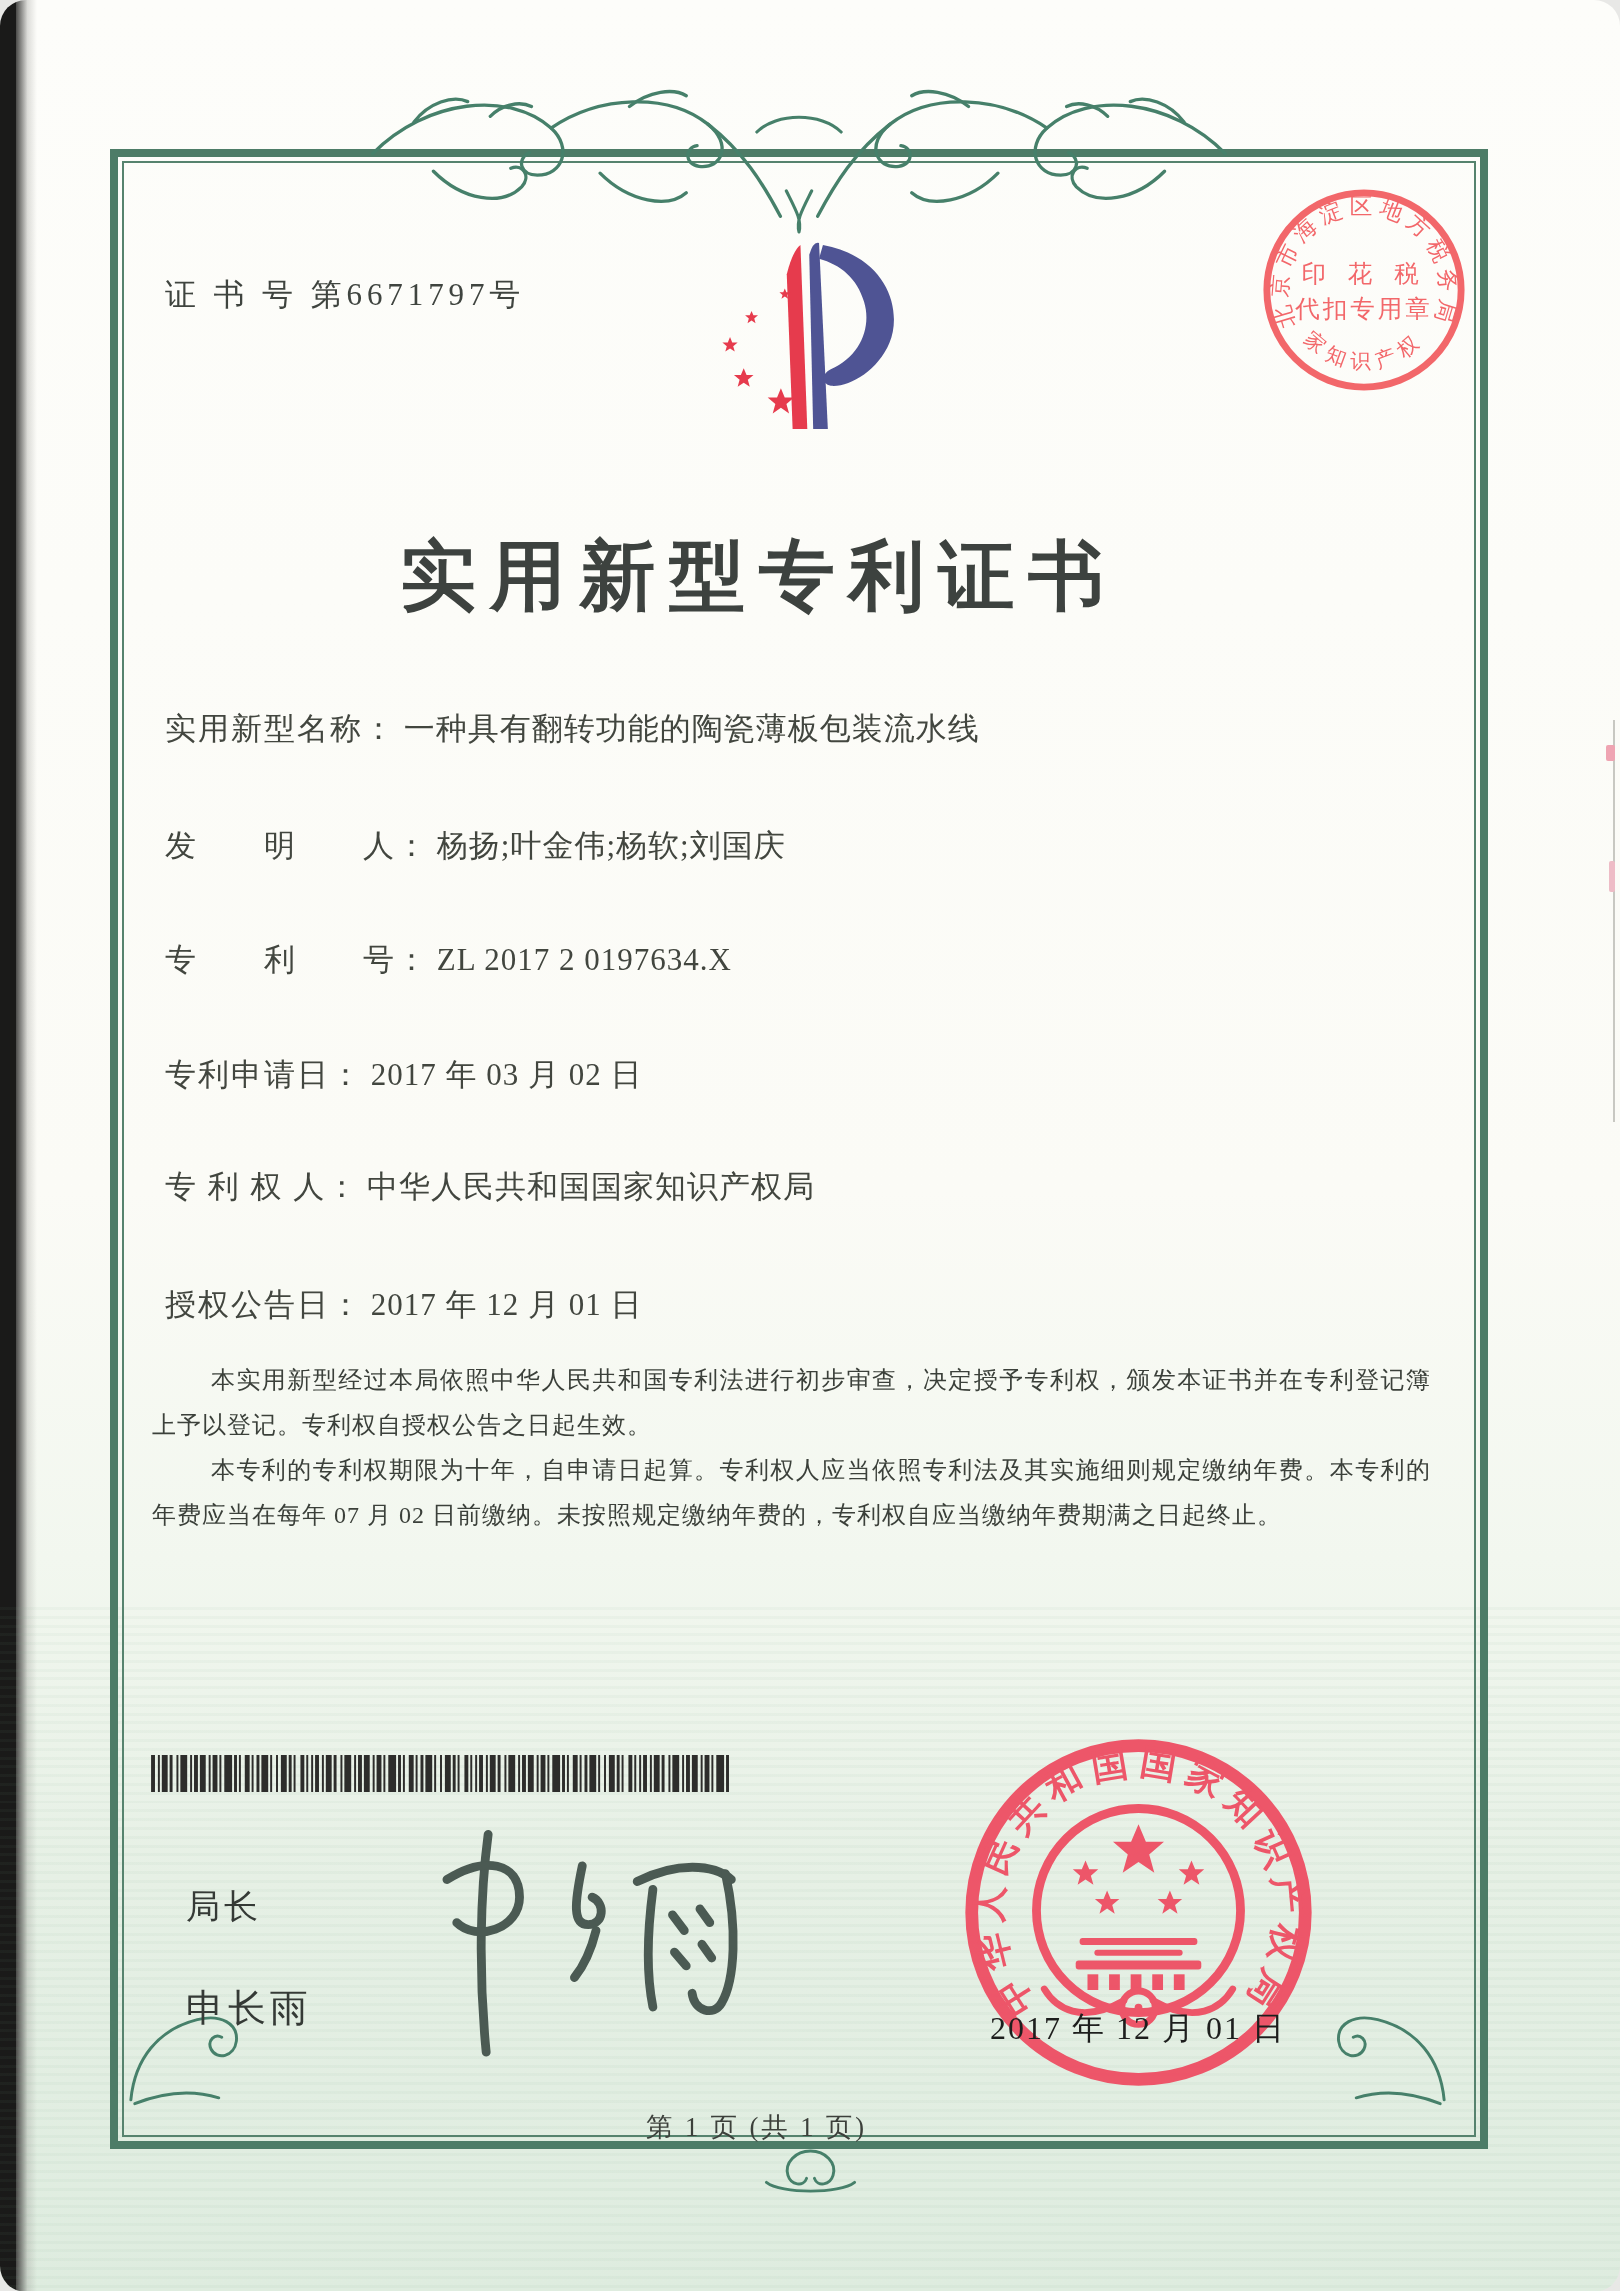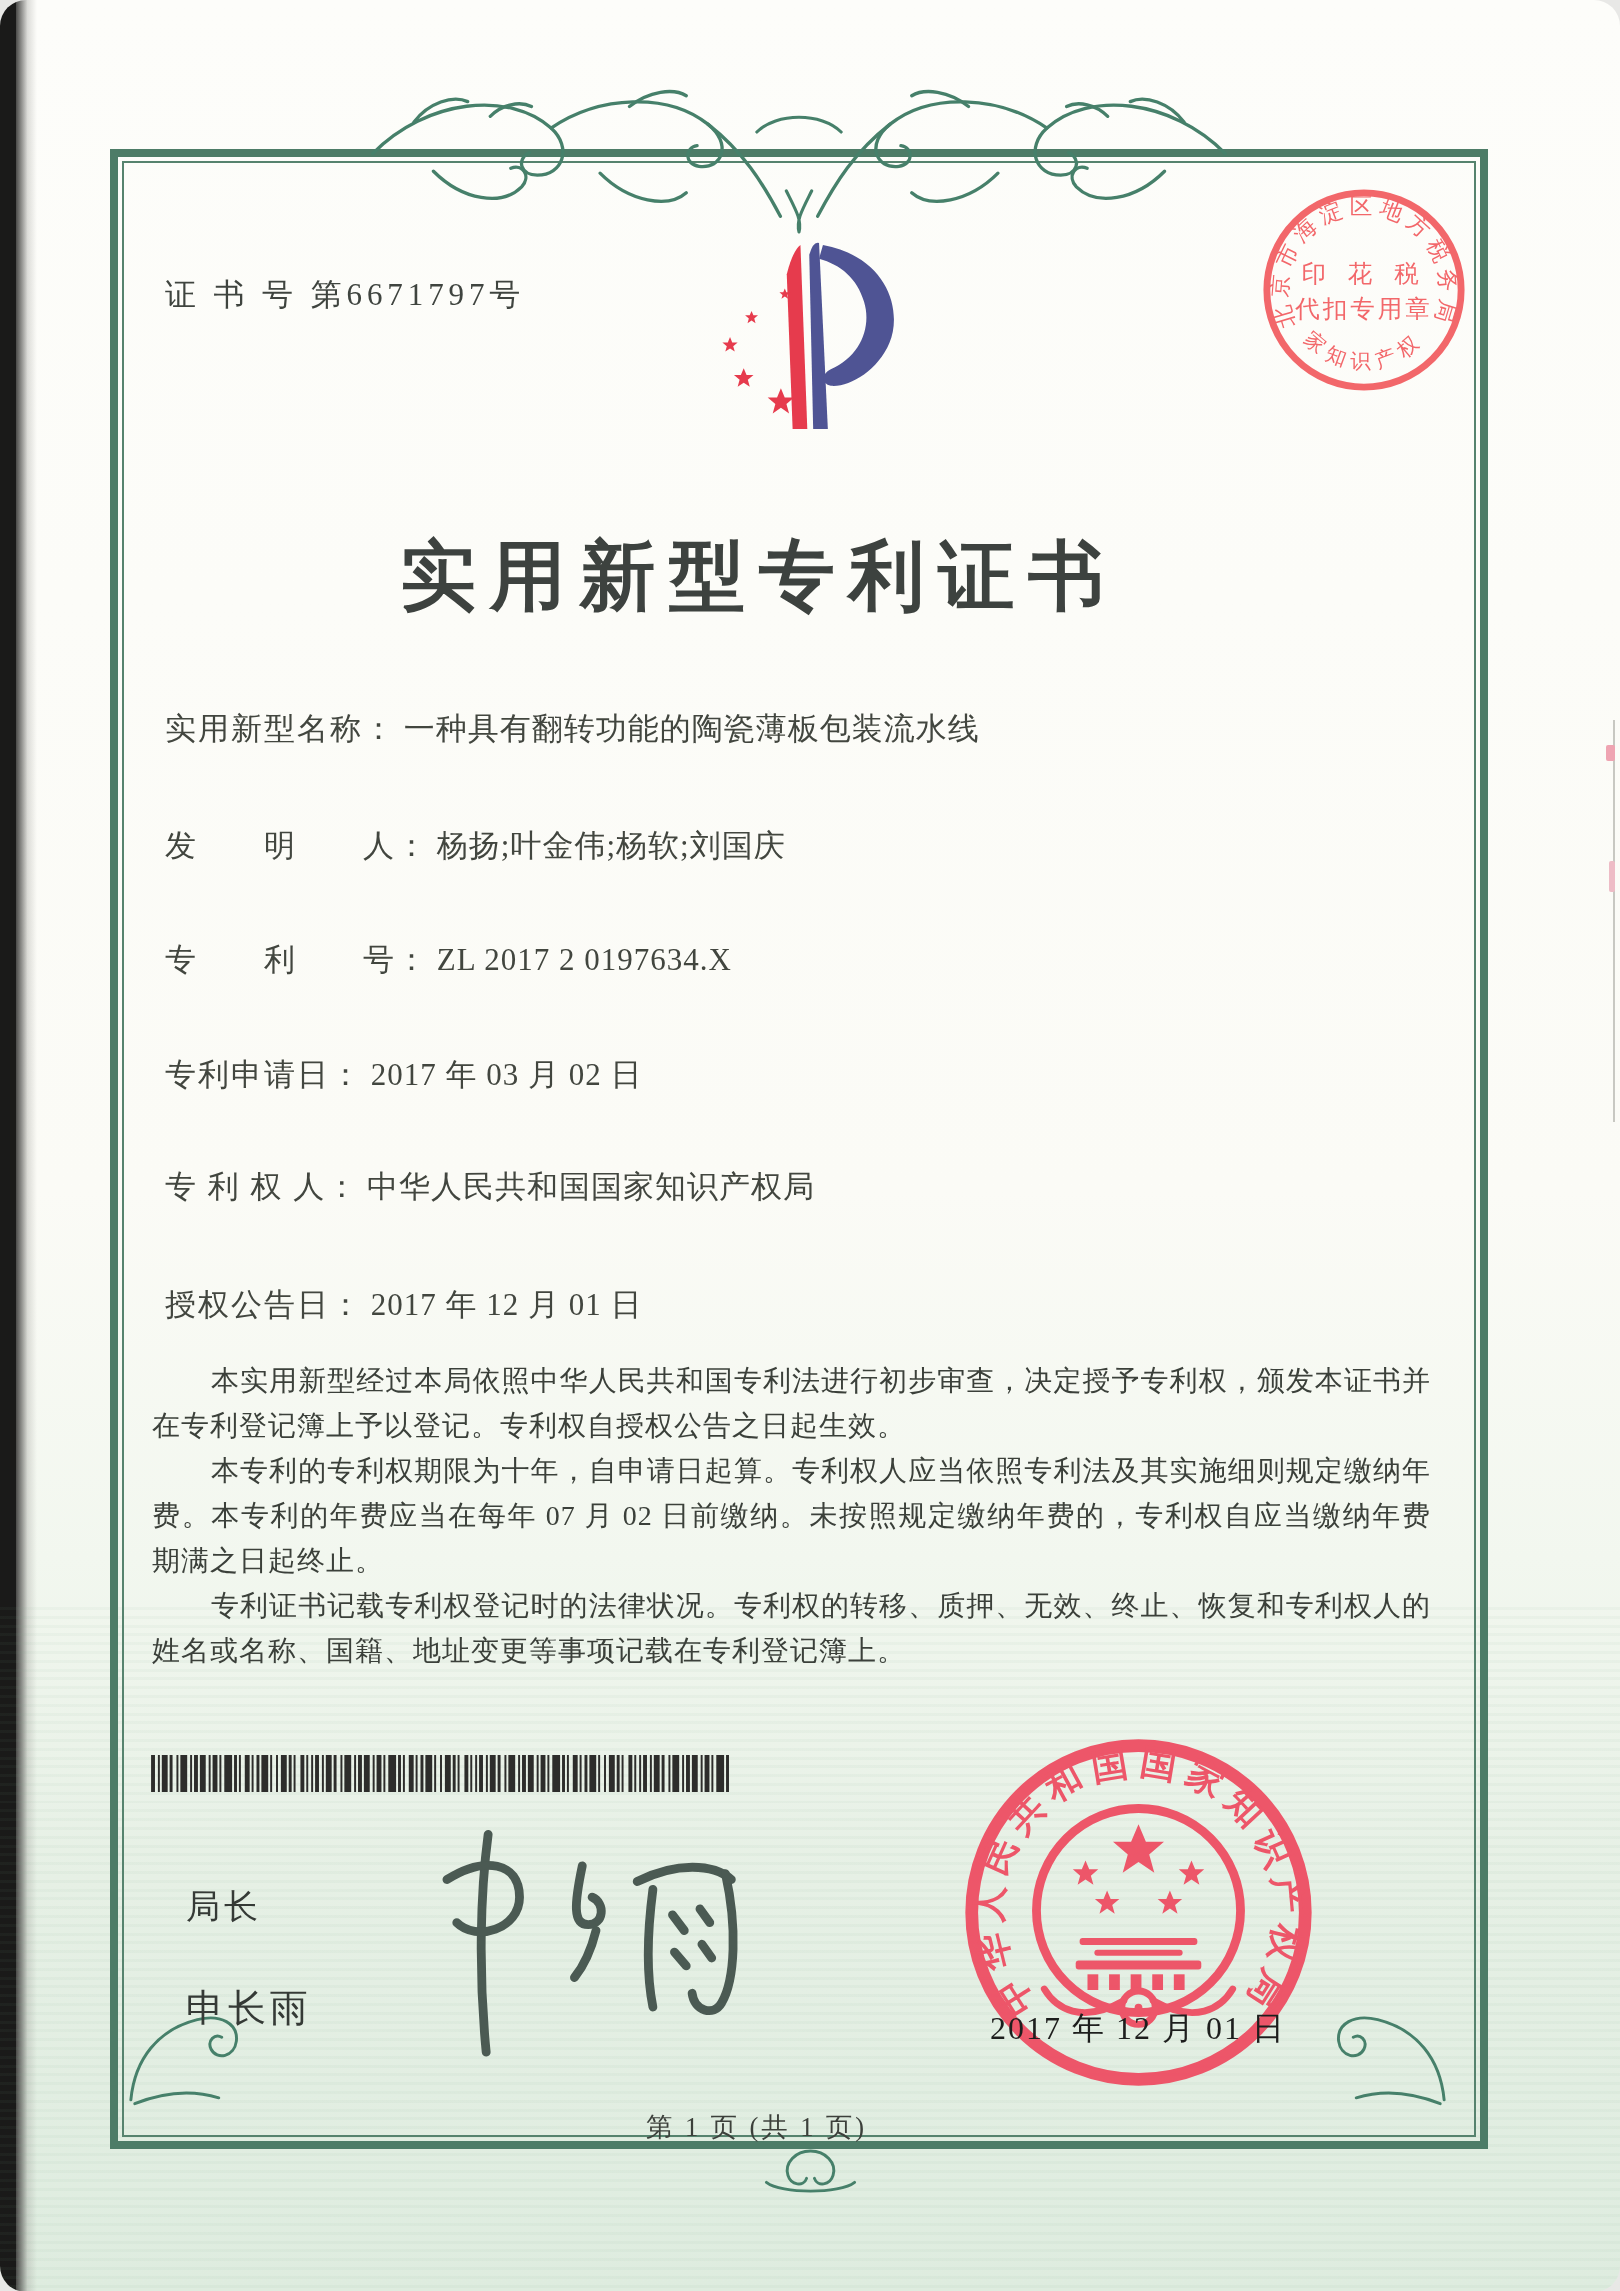--- a/index.html
+++ b/index.html
@@ -29,21 +29,21 @@
   .orn-bc{left:737px;top:2143px;}
   
   .cert-number{left:165px;top:274px;font-size:31px;letter-spacing:4.9px;color:#3f443f;}
   
   .title{left:400px;top:526px;font-size:76px;font-weight:bold;letter-spacing:13.7px;color:#3d423f;white-space:nowrap;}
   
   .field{left:165px;font-size:31px;color:#42463f;white-space:nowrap;letter-spacing:1px;}
   .field .flabel{letter-spacing:2px;text-align:center;}
   .field .fvalue{margin-left:7.8px;}
   
-  .paras{left:152px;top:1358px;width:1279px;font-size:28px;line-height:45px;color:#3b403a;text-align:justify;letter-spacing:1px;}
+  .paras{left:152px;top:1358px;width:1279px;font-size:24px;line-height:45px;color:#3b403a;text-align:justify;letter-spacing:1px;}
   .paras p{margin:0;text-indent:59px;}
   
   .barcode{left:147px;top:1753px;}
   
   .signer-title{left:186px;top:1884px;font-size:34px;letter-spacing:3.9px;color:#353a36;}
   .signer-name{left:186px;top:1983px;font-size:38px;letter-spacing:3.9px;color:#353a36;}
   .signature{left:390px;top:1805px;}
   
   .tax-stamp{left:1260px;top:186px;opacity:.93;}
   .office-seal{left:957px;top:1731px;opacity:.95;}
@@ -163,21 +163,20 @@
   <div class="abs field" style="top:1166px;">
     <span class="flabel">专 利 权 人：</span><span class="fvalue">中华人民共和国国家知识产权局</span>
   </div>
   <div class="abs field" style="top:1284px;">
     <span class="flabel">授权公告日：</span><span class="fvalue">2017 年 12 月 01 日</span>
   </div>
 
   <div class="abs paras">
     <p>本实用新型经过本局依照中华人民共和国专利法进行初步审查，决定授予专利权，颁发本证书并在专利登记簿上予以登记。专利权自授权公告之日起生效。</p>
     <p>本专利的专利权期限为十年，自申请日起算。专利权人应当依照专利法及其实施细则规定缴纳年费。本专利的年费应当在每年 07 月 02 日前缴纳。未按照规定缴纳年费的，专利权自应当缴纳年费期满之日起终止。</p>
-    <p>专利证书记载专利权登记时的法律状况。专利权的转移、质押、无效、终止、恢复和专利权人的姓名或名称、国籍、地址变更等事项记载在专利登记簿上。</p>
   </div>
 
   <svg class="abs barcode" width="588" height="41" viewBox="0 0 600 42">
     <line x1="3" y1="21" x2="597" y2="21" stroke="#2d2d2b" stroke-width="38" stroke-dasharray="4 3 2 2 6 2 3 4 2 2 7 3 2 2 4 2 6 3 2 2 5 2 2 3 8 2 3 2 2 4 5 2 2 3 3 2 7 2 2 4 2 3 6 2 3 2 2 5 4 2 2 3 2 2"></line>
   </svg>
 
   <div class="abs signer-title">局长</div>
   <div class="abs signer-name">申长雨</div>
 
   <svg class="abs signature" width="363" height="253" viewBox="0 0 370 258">

